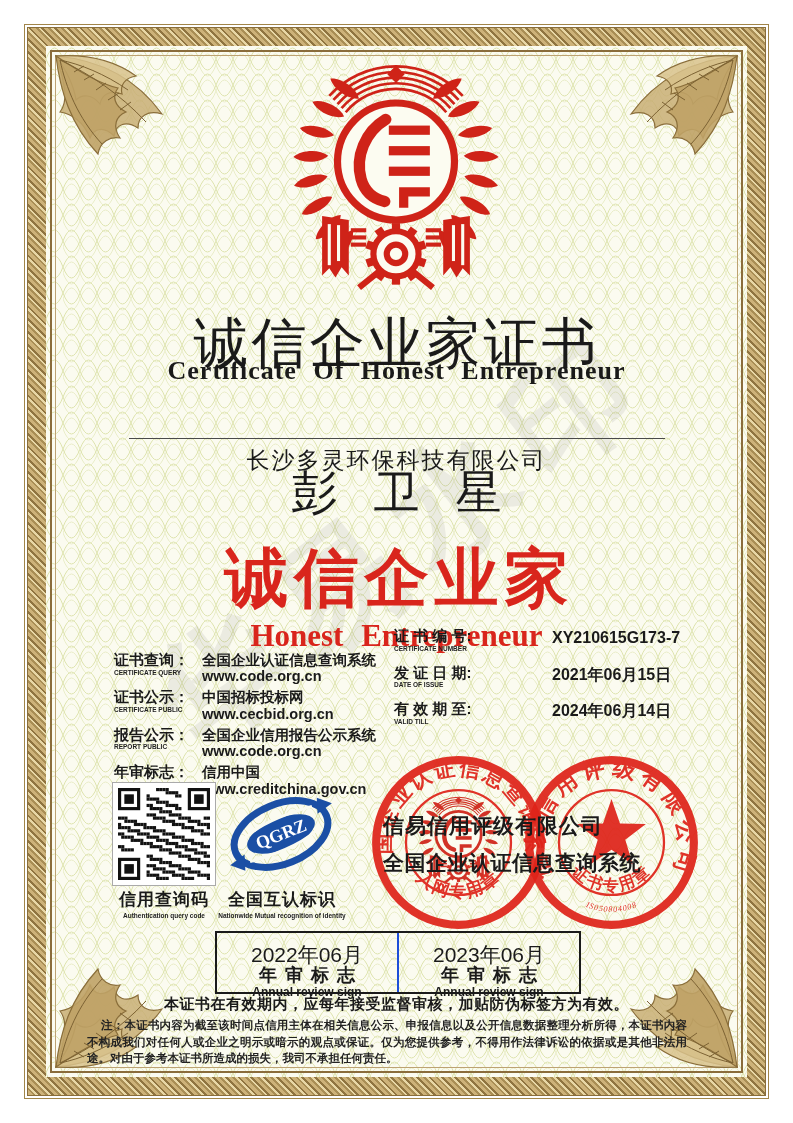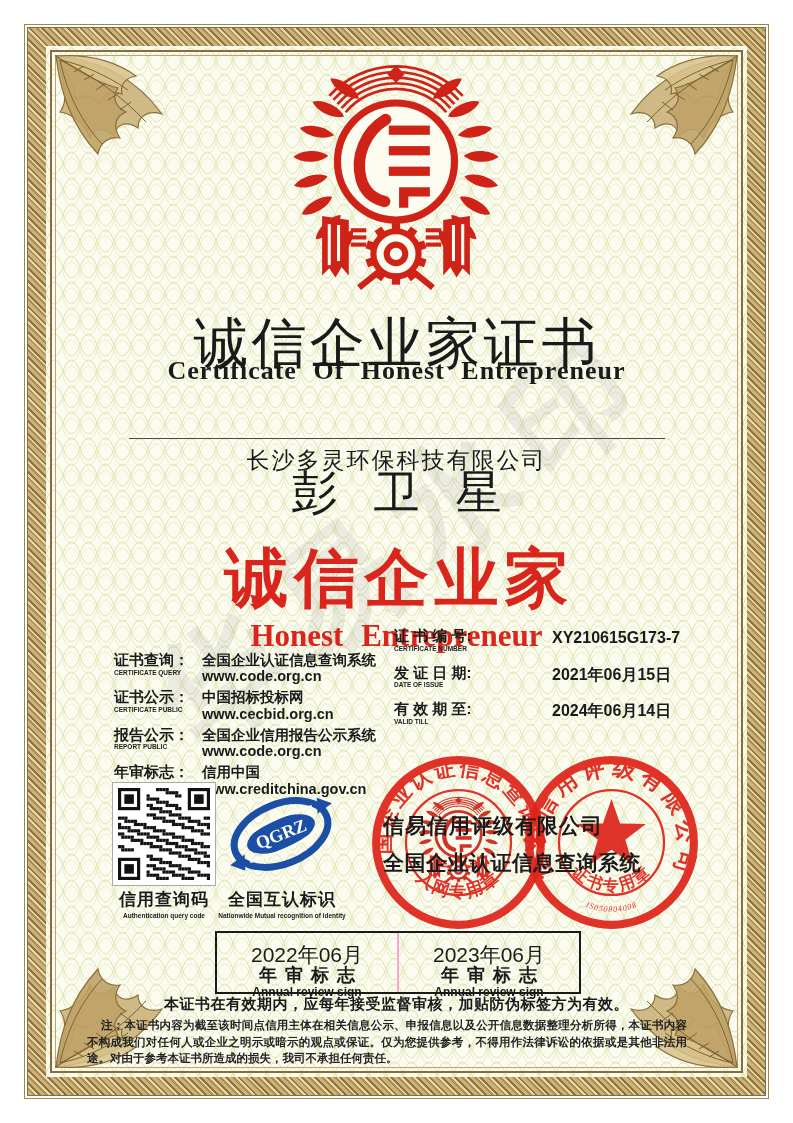--- a/index.html
+++ b/index.html
@@ -66,21 +66,21 @@
   
   .stamp{width:181px;height:181px;z-index:3;opacity:.93;}
   .stamp-left{left:368px;top:752px;}
   .stamp-right{left:521px;top:752px;}
   .issuer1{left:383px;top:812px;font-size:21px;font-weight:bold;letter-spacing:1px;z-index:4;}
   .issuer2{left:383px;top:849px;font-size:21px;font-weight:bold;letter-spacing:0.5px;z-index:4;}
 
   
   .annual{left:215px;top:931px;width:362px;height:59px;border:2px solid #1a1a1a;display:flex;z-index:2;background:transparent;}
   .acell{flex:1;text-align:center;padding-top:2px;}
-  .acell+.acell{border-left:2px solid #f9a8d4;}
+  .acell+.acell{border-left:2px solid #1d4ed8;}
   .a-date{font-size:21px;line-height:1.1;margin-top:8px;}
   .a-cn{font-size:18px;font-weight:bold;letter-spacing:8px;text-indent:8px;line-height:1.1;}
   .a-en{font-size:12px;font-weight:bold;line-height:1;}
 
   
   .notice{top:995px;font-size:15px;font-weight:bold;letter-spacing:0.5px;z-index:2;}
   .disclaimer{left:87px;top:1017px;width:600px;font-size:11.5px;font-weight:bold;line-height:1.45;
               text-align:justify;text-indent:14px;color:#222;z-index:2;}
 </style>
 </head>

